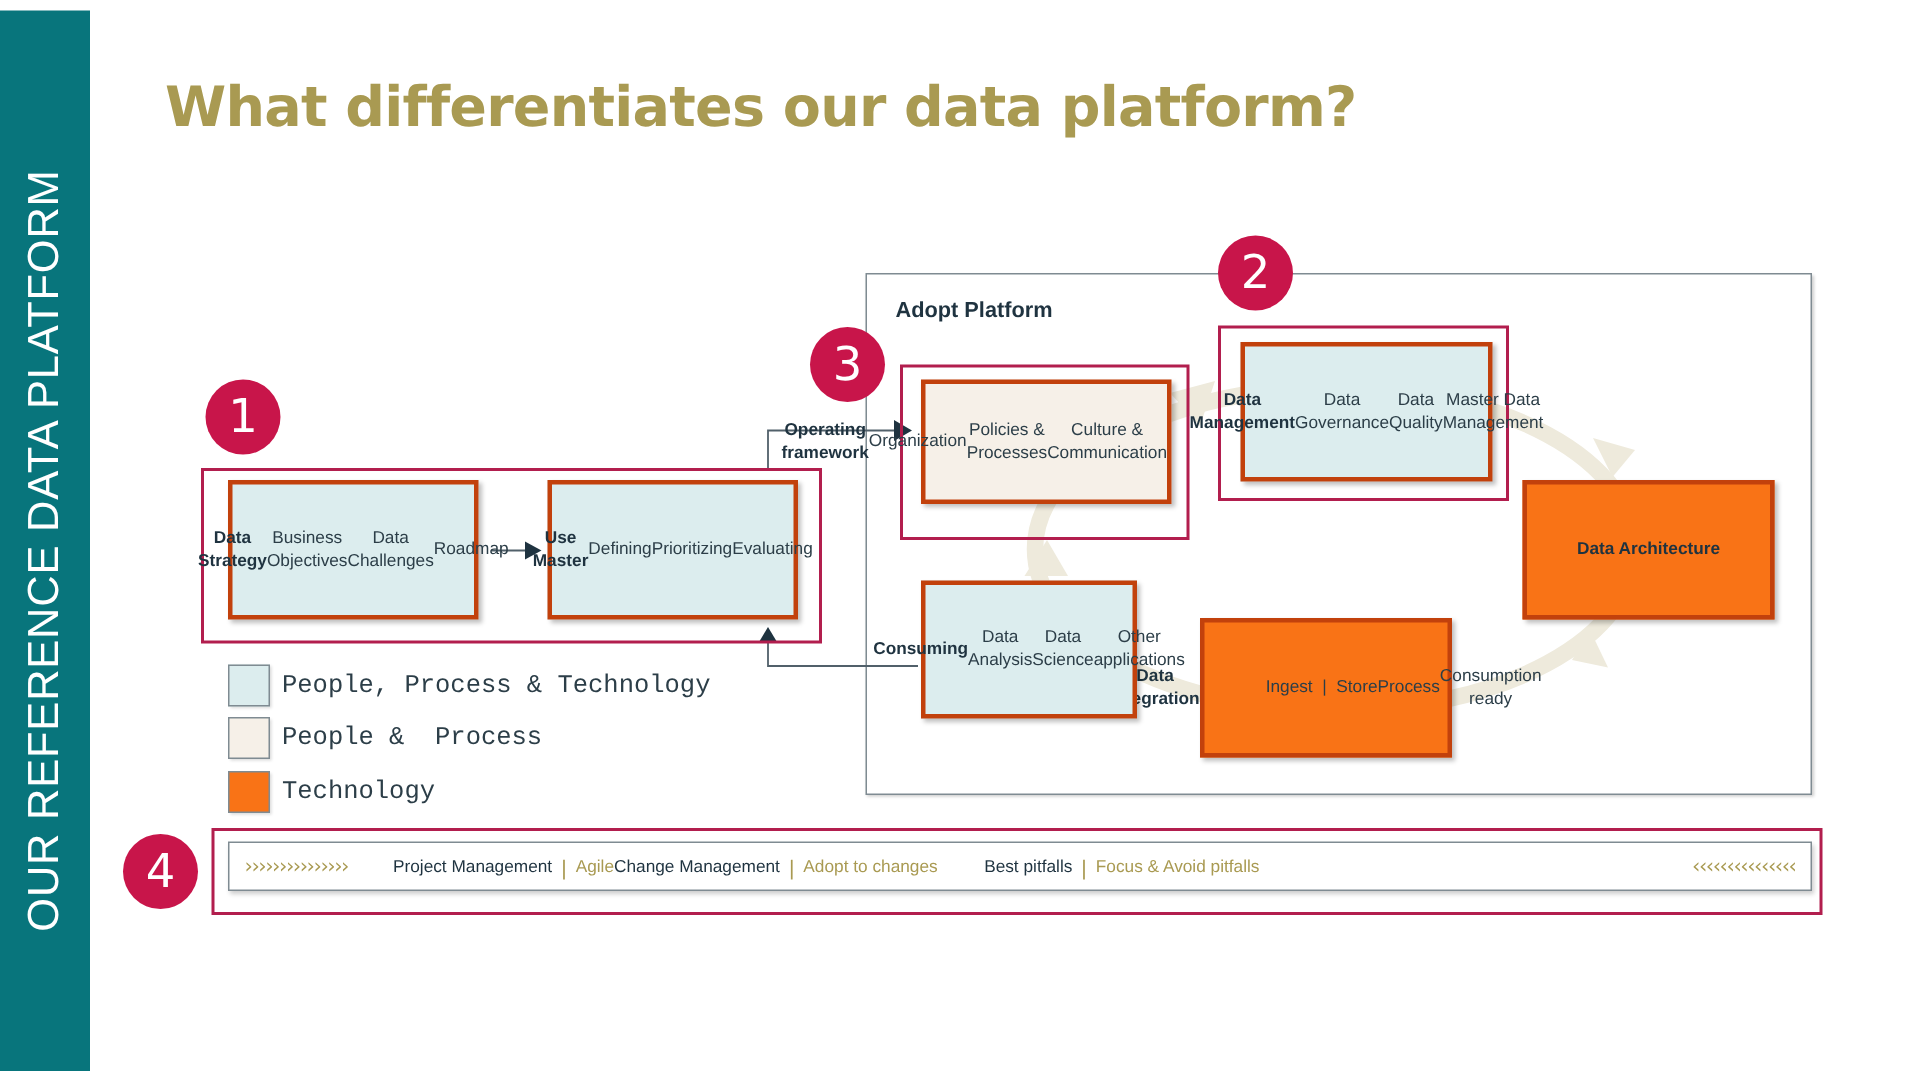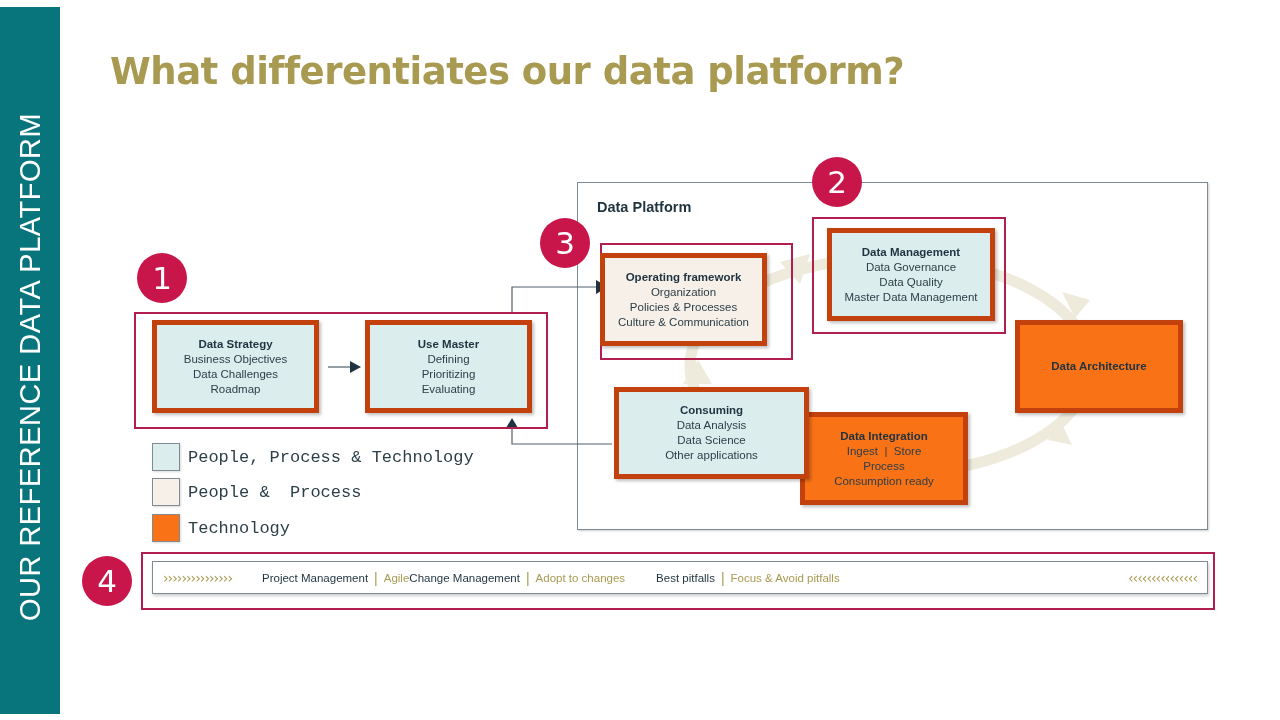--- a/index.html
+++ b/index.html
@@ -14,23 +14,23 @@
     font-family: "Liberation Sans", sans-serif; font-weight: 400;
   }
 
   .title {
     position: absolute; left: 110px; top: 50px;
     font-size: 37px; font-weight: 700; color: #a99a52;
     font-family: "DejaVu Sans", sans-serif; letter-spacing: -0.5px;
   }
 
   .box {
-    position: absolute; border: 5px solid #c2410c;
+    position: absolute; border: 3px solid #c2410c;
     box-shadow: 2px 2px 3px rgba(0,0,0,0.25);
-    display: flex; flex-direction: column; align-items: center; justify-content: center;
+    display: flex; flex-direction: row; align-items: center; justify-content: center;
     text-align: center; font-size: 11.5px; line-height: 15px; color: #2c3e48;
   }
   .box .bt { font-weight: 700; color: #1f3340; }
   .c-ppt { background: #dcedee; }
   .c-pp  { background: #f6f0e8; }
   .c-t   { background: #f97316; }
 
   .hl { position: absolute; border: 2px solid #b21e4e; background: transparent; }
 
   .badge {
@@ -87,42 +87,42 @@
   <line x1="328" y1="367" x2="352" y2="367" stroke="#51606a" stroke-width="1.2"></line>
   <polygon points="350,361 361,367 350,373" fill="#1f3340"></polygon>
 
   <polyline points="512,313 512,287 596,287" fill="none" stroke="#51606a" stroke-width="1.2"></polyline>
   <polygon points="596,280 608,287 596,294" fill="#1f3340"></polygon>
 
   <polyline points="612,444 512,444 512,428" fill="none" stroke="#51606a" stroke-width="1.2"></polyline>
   <polygon points="506,428 512,418 518,428" fill="#1f3340"></polygon>
 </svg>
 
-<div class="platform-title">Data Platform</div>
+<div class="platform-title">Adopt Platform</div>
 
 <div class="hl" style="left:134px; top:312px; width:414px; height:117px;"></div>
 <div class="badge" style="left:137px; top:253px;">1</div>
 
 <div class="box c-ppt" style="left:152px; top:320px; width:167px; height:93px;">
   <div class="bt">Data Strategy</div>
   <div>Business Objectives</div>
   <div>Data Challenges</div>
   <div>Roadmap</div>
 </div>
 
 <div class="box c-ppt" style="left:365px; top:320px; width:167px; height:93px;">
   <div class="bt">Use Master</div>
   <div>Defining</div>
   <div>Prioritizing</div>
   <div>Evaluating</div>
 </div>
 
 <div class="hl" style="left:600px; top:243px; width:193px; height:117px;"></div>
 <div class="badge" style="left:540px; top:218px;">3</div>
-<div class="box c-pp" style="left:600px; top:253px; width:167px; height:93px;">
+<div class="box c-pp" style="left:614px; top:253px; width:167px; height:83px;justify-content:flex-end;">
   <div class="bt">Operating framework</div>
   <div>Organization</div>
   <div>Policies &amp; Processes</div>
   <div>Culture &amp; Communication</div>
 </div>
 
 <div class="hl" style="left:812px; top:217px; width:194px; height:117px;"></div>
 <div class="badge" style="left:812px; top:157px;">2</div>
 <div class="box c-ppt" style="left:827px; top:228px; width:168px; height:93px;">
   <div class="bt">Data Management</div>
@@ -130,26 +130,26 @@
   <div>Data Quality</div>
   <div>Master Data Management</div>
 </div>
 
 <div class="box c-t" style="left:1015px; top:320px; width:168px; height:93px;">
   <div class="bt">Data Architecture</div>
 </div>
 
 <div class="box c-t" style="left:800px; top:412px; width:168px; height:93px;">
   <div class="bt">Data Integration</div>
-  <div style="white-space:pre;">Ingest  |  Store</div>
+  <div style="white-space:pre;padding-left:44px;">Ingest  |  Store</div>
   <div>Process</div>
   <div>Consumption ready</div>
 </div>
 
-<div class="box c-ppt" style="left:614px; top:387px; width:195px; height:92px;">
+<div class="box c-ppt" style="left:614px; top:387px; width:144px; height:92px;">
   <div class="bt">Consuming</div>
   <div>Data Analysis</div>
   <div>Data Science</div>
   <div>Other applications</div>
 </div>
 
 <div class="legend-item" style="top:443px;">
   <div class="legend-swatch c-ppt"></div>
   <div class="legend-label">People, Process &amp; Technology</div>
 </div>

